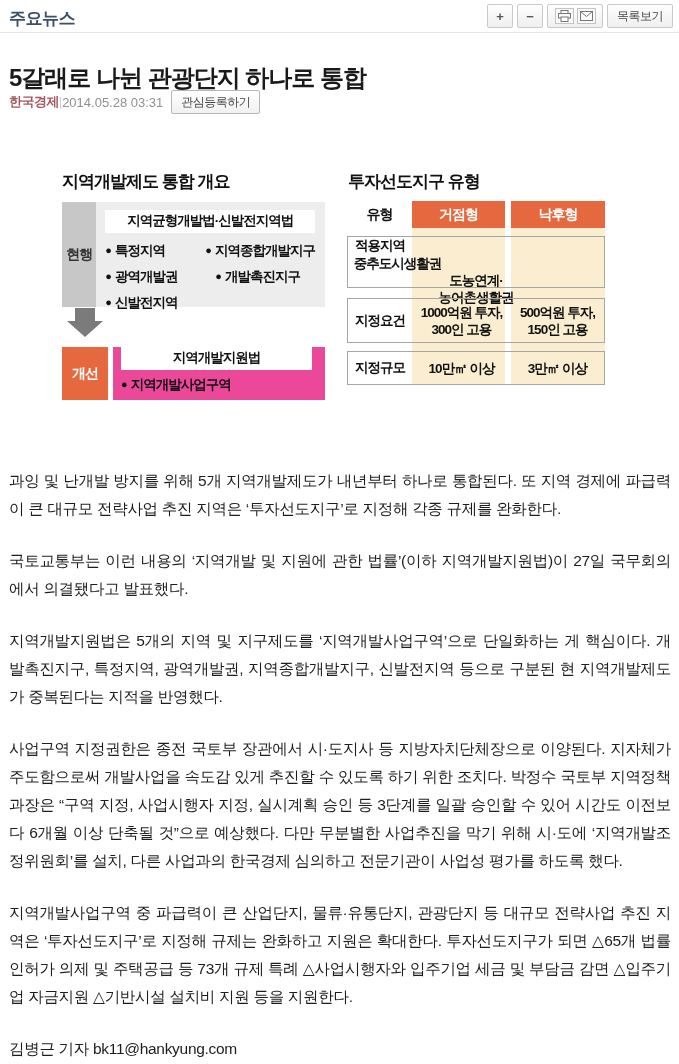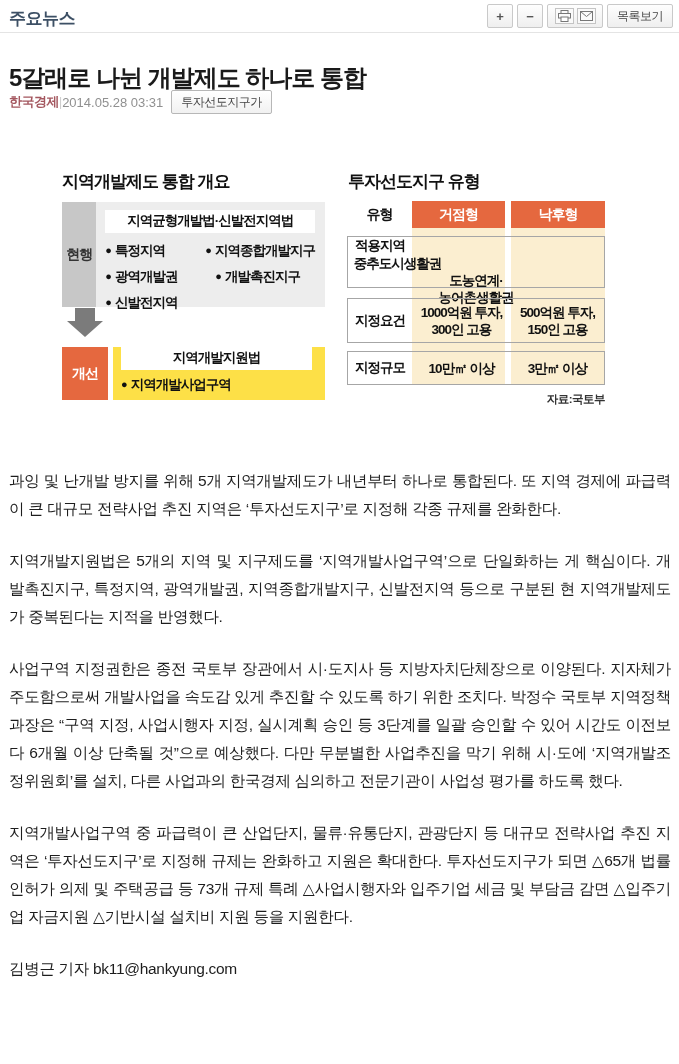--- a/index.html
+++ b/index.html
@@ -40,21 +40,21 @@
   .cur-content { flex:1; background:#ededed; padding:8px 10px 6px 9px; }
   .law-box { background:#fff; text-align:center; font-size:13.5px; font-weight:bold; color:#111; letter-spacing:-1px; padding:2px 0 3px; }
   .blt-grid { margin-top:5px; display:grid; grid-template-columns:100px auto; }
   .blt-item { font-size:13.5px; font-weight:bold; color:#111; letter-spacing:-1px; line-height:26px; white-space:nowrap; }
   .blt { margin-right:4px; font-size:11px; position:relative; top:-1px; }
   .arrow-stem { left:75px; top:308px; width:20px; height:13px; background:#7b7b7b; }
   .arrow-head { left:67px; top:321px; width:0; height:0; border-left:18px solid transparent; border-right:18px solid transparent; border-top:16px solid #7b7b7b; }
   .imp-box { left:62px; top:347px; width:263px; height:53px; display:flex; }
   .imp-label { width:46px; background:#e5683f; display:flex; align-items:center; justify-content:center; font-size:14px; font-weight:bold; color:#fff; letter-spacing:-1px; }
   .imp-gap { width:5px; background:#fff; }
-  .imp-content { flex:1; background:#fde047; padding:0 13px 6px 8px; }
+  .imp-content { flex:1; background:#ec4899; padding:0 13px 6px 8px; }
   .imp-blt { font-size:13.5px; font-weight:bold; color:#111; letter-spacing:-1px; margin-top:6px; }
   
   .stripe { position:absolute; top:201px; height:184px; background:#fbeed0; }
   .stripe1 { left:412px; width:93px; }
   .stripe2 { left:511px; width:94px; }
   .th { position:absolute; top:201px; height:27px; display:flex; align-items:center; justify-content:center; font-size:14px; font-weight:bold; letter-spacing:-1px; }
   .th-type { left:347px; width:65px; color:#111; }
   .th-orange { background:#e5683f; color:#fff; }
   .th-hub { left:412px; width:93px; }
   .th-lag { left:511px; width:94px; }
@@ -94,26 +94,26 @@
           <svg width="13" height="10" viewBox="0 0 13 10">
             <rect x="0.5" y="0.5" width="12" height="9" fill="none" stroke="#777" stroke-width="1"></rect>
             <path d="M0.5 0.5 L6.5 5.5 L12.5 0.5" fill="none" stroke="#777" stroke-width="1"></path>
           </svg>
         </span>
       </div>
       <div class="btn btn-list">목록보기</div>
     </div>
   </div>
 
-  <h1 class="article-title">5갈래로 나뉜 개발제도 하나로 통합</h1>
+  <h1 class="article-title">5갈래로 나뉜 관광단지 하나로 통합</h1>
   <div class="byline">
     <span class="src-name">한국경제</span>
     <span class="sep">|</span>
     <span class="date">2014.05.28 03:31</span>
-    <span class="fav-btn">투자선도지구가</span>
+    <span class="fav-btn">관심등록하기</span>
   </div>
 
   <div class="ig-title" style="left:62px; top:170px;">지역개발제도 통합 개요</div>
 
   <div class="ig cur-box">
     <div class="cur-label">현행</div>
     <div class="cur-content">
       <div class="law-box">지역균형개발법·신발전지역법</div>
       <div class="blt-grid">
         <div class="blt-item"><span class="blt">●</span><span>특정지역</span></div>
@@ -159,23 +159,23 @@
 300인 고용</div>
     <div class="rt-cell rt-lag">500억원 투자,
 150인 고용</div>
   </div>
   <div class="rt-row row3">
     <div class="rt-label">지정규모</div>
     <div class="rt-cell rt-hub">10만㎡ 이상</div>
     <div class="rt-cell rt-lag">3만㎡ 이상</div>
   </div>
 
-  <div class="rt-source">자료:국토부</div>
 
   <div class="body-text">
     <p>과잉 및 난개발 방지를 위해 5개 지역개발제도가 내년부터 하나로 통합된다. 또 지역 경제에 파급력이 큰 대규모 전략사업 추진 지역은 ‘투자선도지구’로 지정해 각종 규제를 완화한다.</p>
+    <p>국토교통부는 이런 내용의 ‘지역개발 및 지원에 관한 법률’(이하 지역개발지원법)이 27일 국무회의에서 의결됐다고 발표했다.</p>
     <p>지역개발지원법은 5개의 지역 및 지구제도를 ‘지역개발사업구역’으로 단일화하는 게 핵심이다. 개발촉진지구, 특정지역, 광역개발권, 지역종합개발지구, 신발전지역 등으로 구분된 현 지역개발제도가 중복된다는 지적을 반영했다.</p>
     <p>사업구역 지정권한은 종전 국토부 장관에서 시·도지사 등 지방자치단체장으로 이양된다. 지자체가 주도함으로써 개발사업을 속도감 있게 추진할 수 있도록 하기 위한 조치다. 박정수 국토부 지역정책과장은 “구역 지정, 사업시행자 지정, 실시계획 승인 등 3단계를 일괄 승인할 수 있어 시간도 이전보다 6개월 이상 단축될 것”으로 예상했다. 다만 무분별한 사업추진을 막기 위해 시·도에 ‘지역개발조정위원회’를 설치, 다른 사업과의 한국경제 심의하고 전문기관이 사업성 평가를 하도록 했다.</p>
     <p>지역개발사업구역 중 파급력이 큰 산업단지, 물류·유통단지, 관광단지 등 대규모 전략사업 추진 지역은 ‘투자선도지구’로 지정해 규제는 완화하고 지원은 확대한다. 투자선도지구가 되면 △65개 법률 인허가 의제 및 주택공급 등 73개 규제 특례 △사업시행자와 입주기업 세금 및 부담금 감면 △입주기업 자금지원 △기반시설 설치비 지원 등을 지원한다.</p>
     <p class="reporter">김병근 기자 bk11@hankyung.com</p>
   </div>
 
 </div>
 
 </body></html>

